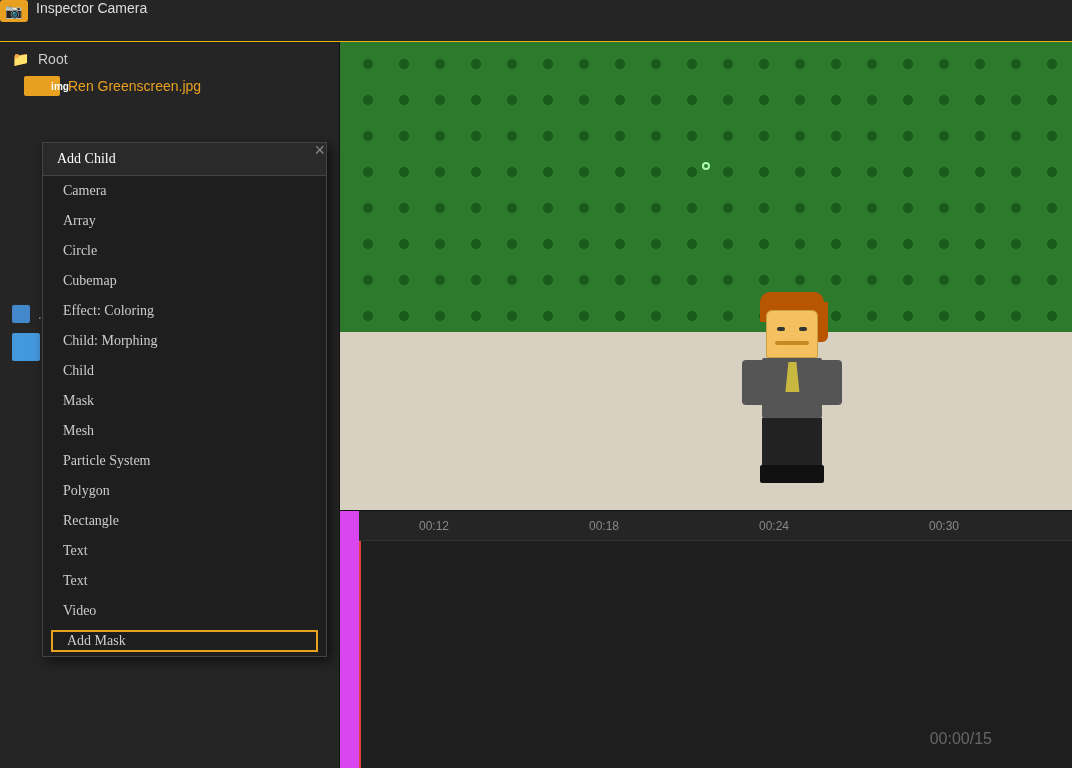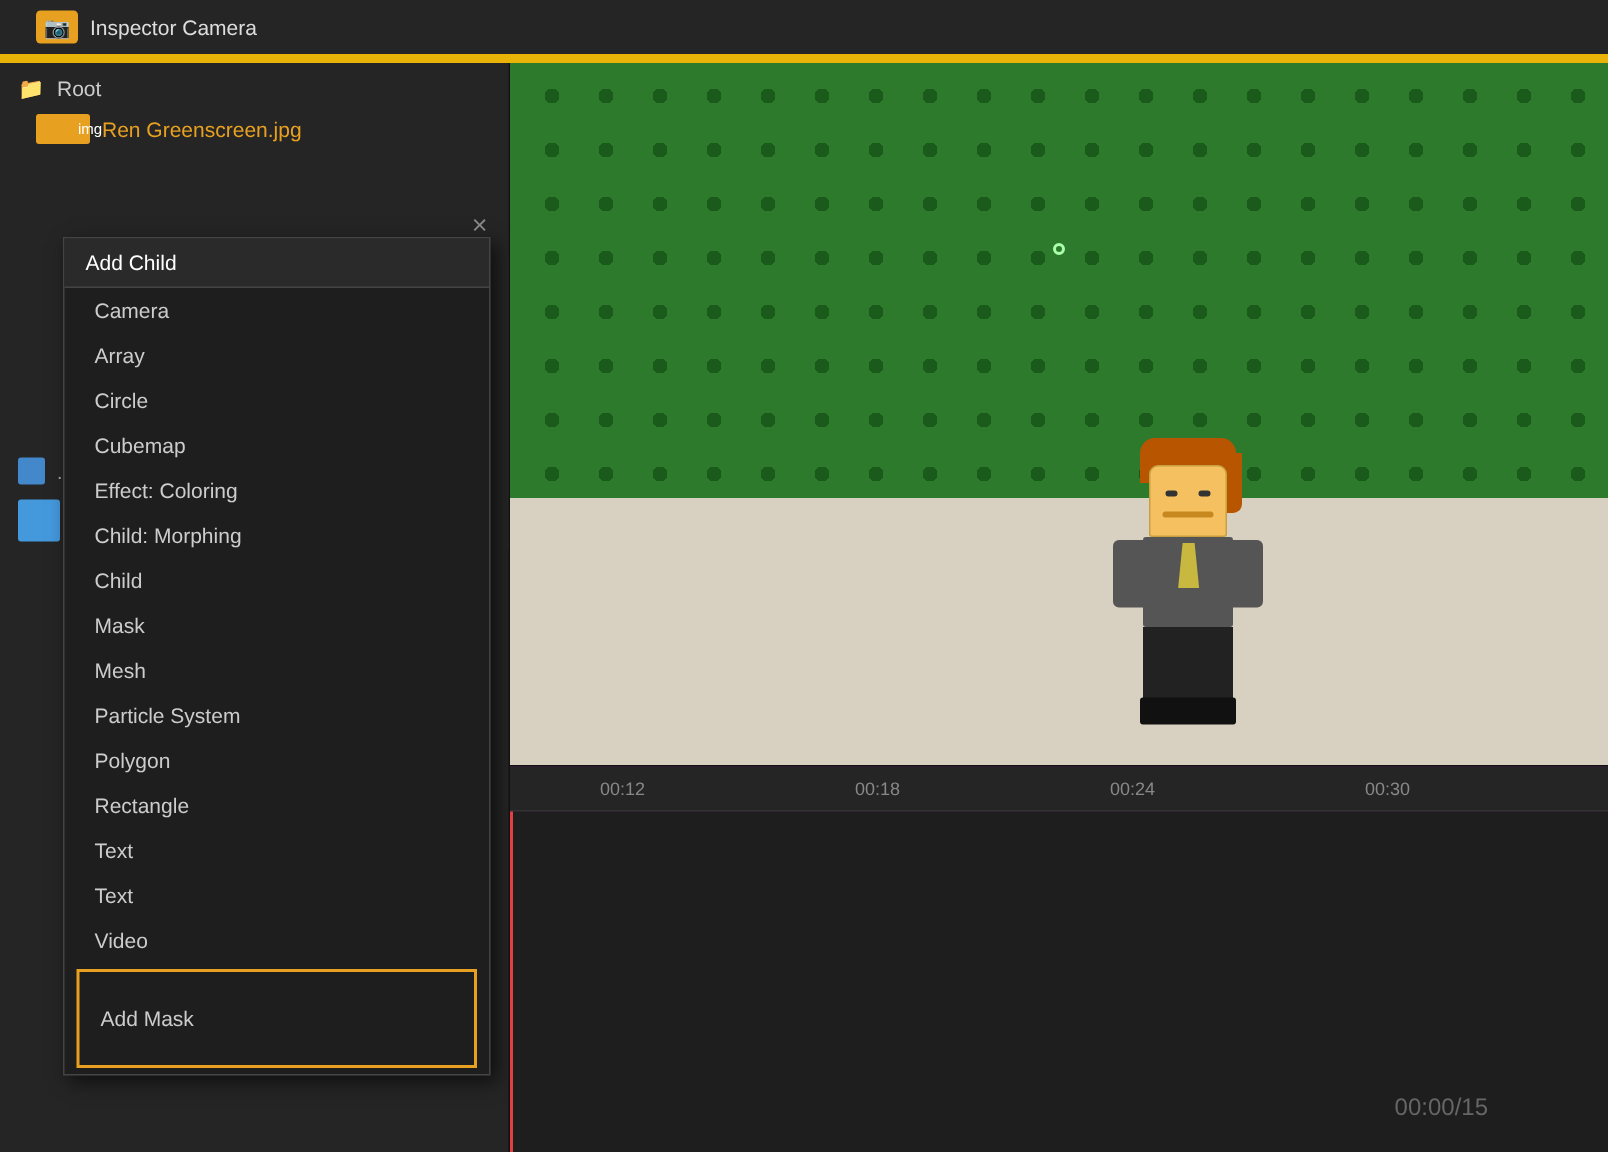--- a/index.html
+++ b/index.html
@@ -14,24 +14,23 @@
       position: relative;
     }
 
     
     .top-bar {
       position: absolute;
       top: 0; left: 0; right: 0;
       height: 42px;
       background: #252525;
       display: flex;
-      align-items: center;
-      padding: 0 24px;
+      padding: 0 0;
       gap: 8px;
-      border-bottom: 6px solid #eab308;
+      border-bottom: 1px solid #eab308;
       z-index: 10;
     }
 
     
     .sidebar {
       position: absolute;
       top: 42px; left: 0;
       width: 340px;
       bottom: 0;
       background: #252525;
@@ -53,54 +52,55 @@
       display: flex; align-items: center; justify-content: center;
       flex-shrink: 0;
     }
     .image-icon {
       width: 20px; height: 20px;
       background: #e8a020;
       border-radius: 2px;
       display: flex; align-items: center; justify-content: center;
       color: white;
       font-size: 10px;
-      font-weight: normal;
+      font-weight: bold;
       padding-left: 36px;
     }
 
     
     .dropdown-menu {
       position: absolute;
-      top: 116px;
+      top: 100px;
       left: 42px;
       width: 285px;
       background: #1e1e1e;
       border: 1px solid #444;
       z-index: 100;
       box-shadow: 4px 4px 12px rgba(0,0,0,0.6);
+      font-family: Liberation Serif, serif;
     }
 
     .dropdown-header {
       background: #2a2a2a;
       padding: 8px 14px;
       color: #fff;
       font-size: 14px;
       font-weight: 500;
       border-bottom: 1px solid #444;
     }
 
     .dropdown-item {
       padding: 7px 20px;
       cursor: pointer;
       color: #ccc;
       font-size: 14px;
     }
 
     .dropdown-footer {
-      padding: 23px 14px;
+      padding: 1px 14px;
       cursor: pointer;
       color: #ccc;
       font-size: 14px;
       border: 2px solid #e8a020;
       margin: 4px 8px;
     }
 
     
     .close-btn {
       position: absolute;
@@ -265,22 +265,23 @@
       background: transparent;
       left: 50%; top: 50%;
       transform: translate(-50%, -50%);
     }
 
     
     .timeline {
       position: absolute;
       bottom: 0; left: 340px; right: 0;
       top: 510px;
-      background: #701a75;
+      background: #d946ef;
       border-top: 1px solid #111;
+      padding-left: 19px;
     }
 
     .timeline-ruler {
       height: 30px;
       background: #252525;
       display: flex;
       align-items: center;
       border-bottom: 1px solid #333;
       position: relative;
       overflow: hidden;

